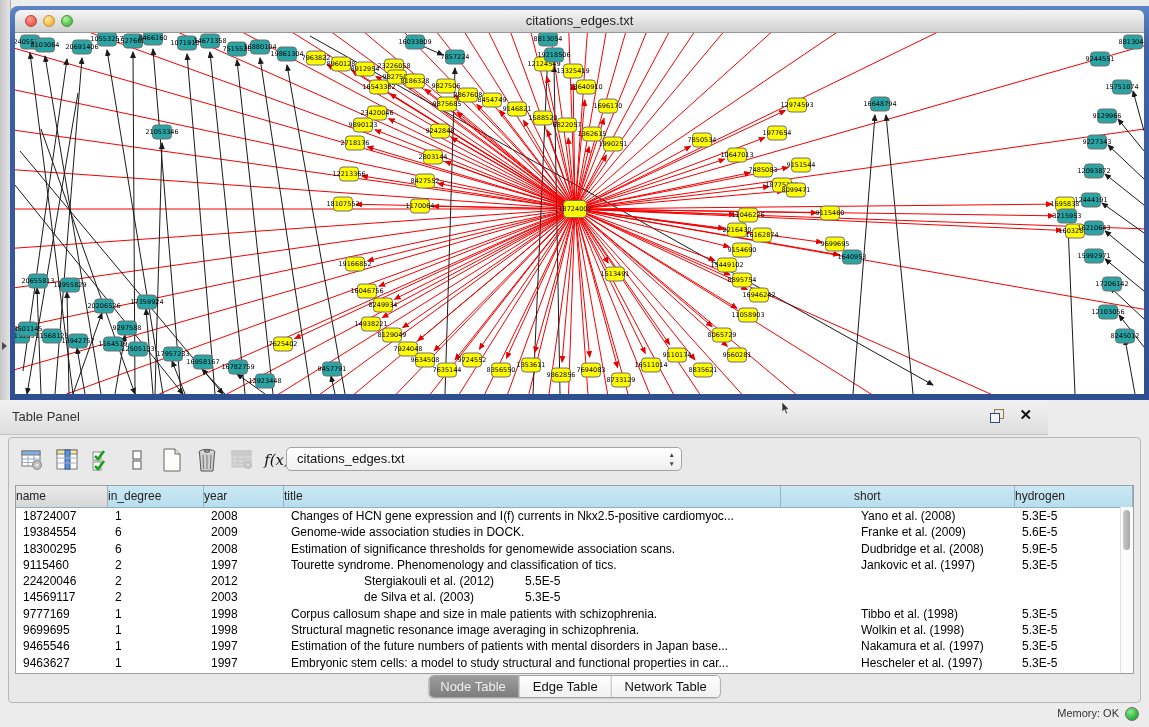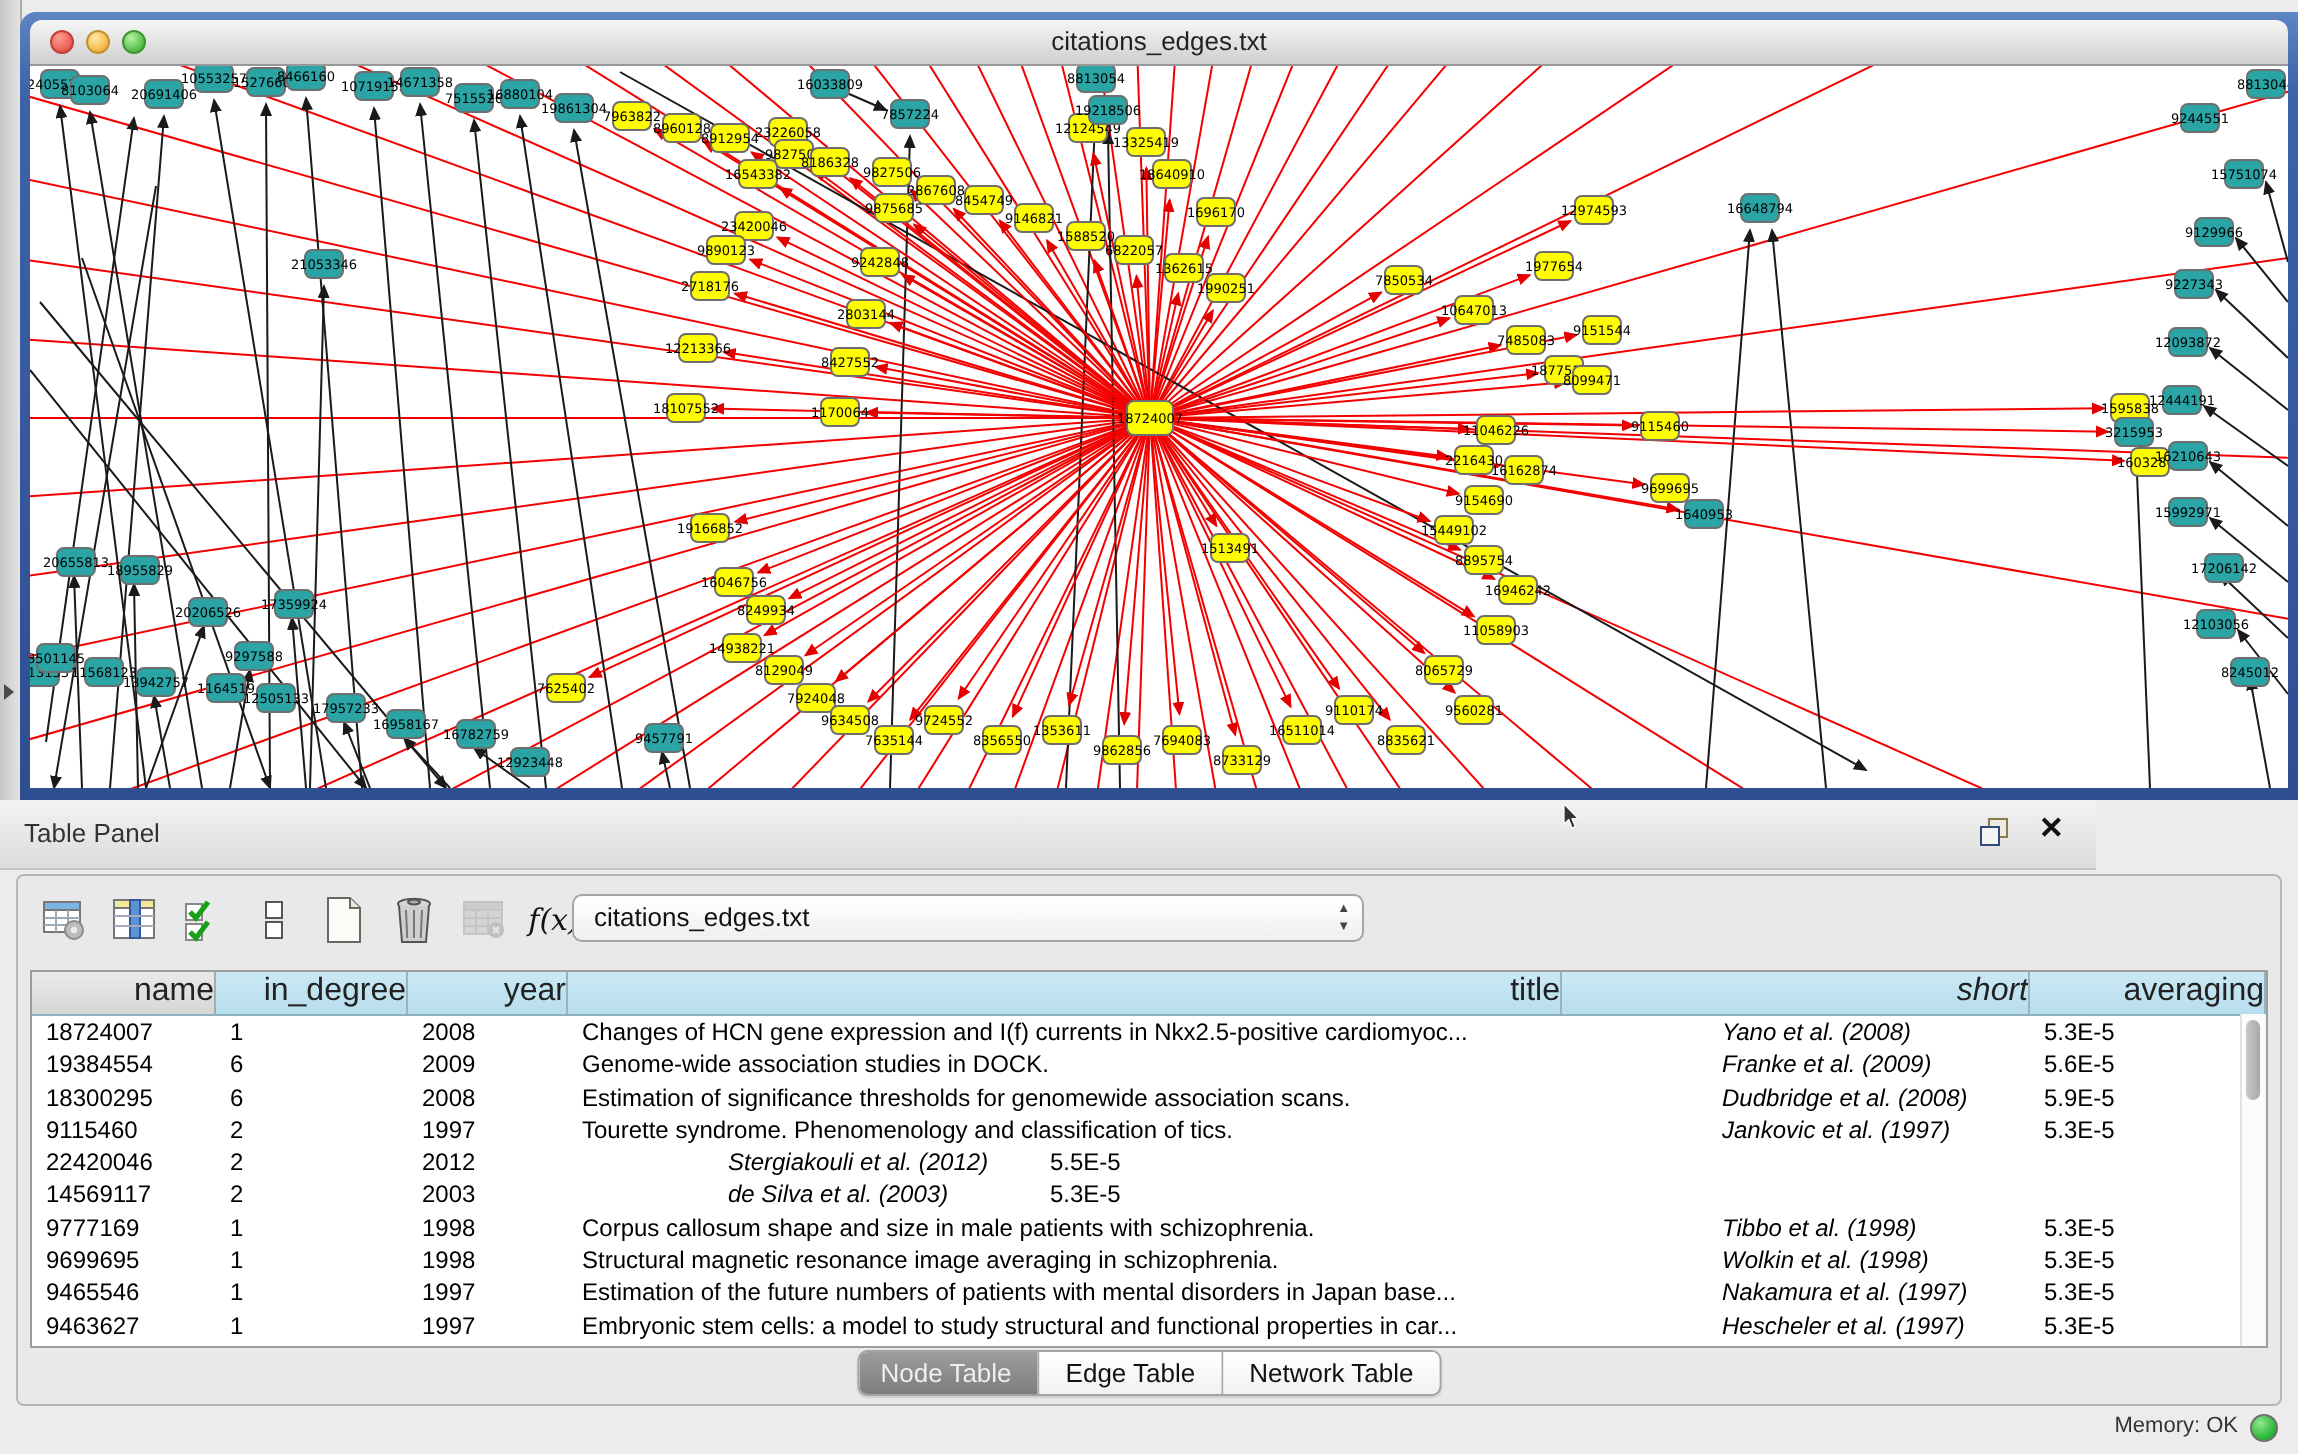--- a/index.html
+++ b/index.html
@@ -47,27 +47,27 @@
   .fx{font-family:"DejaVu Serif",serif;font-style:italic;font-size:15px;color:#111;}
   .dropdown{position:absolute;left:277px;top:9px;width:396px;height:24px;box-sizing:border-box;
     border:1px solid #A5A5A5;border-radius:5px;background:linear-gradient(#FFFFFF,#EFEFEF);
     font-size:13px;color:#111;line-height:22px;padding-left:10px;}
   .dd-arrows{position:absolute;right:6px;top:2px;font-size:6.5px;line-height:9px;color:#444;text-align:center;}
 
   
   .table-wrap{position:absolute;left:6px;top:47px;width:1119px;height:189px;box-sizing:border-box;
     background:#FFF;border:1px solid #9E9E9E;overflow:hidden;}
   .thead{display:flex;height:21px;background:linear-gradient(#CBE8F4,#B7DEEE);border-bottom:1px solid #8FB0BE;}
-  .th{box-sizing:border-box;border-right:1px solid #96B4C3;font-size:16px;color:#222;
-      text-align:right;line-height:20px;overflow:hidden;white-space:nowrap;}
+  .th{box-sizing:border-box;border-right:1px solid #96B4C3;font-size:12px;color:#222;
+      text-align:left;line-height:20px;overflow:hidden;white-space:nowrap;}
   .th.name-col{background:linear-gradient(#EAEAEA,#D6D6D6);border-right:1px solid #ABABAB;}
   .trow{display:flex;height:16.3px;}
   .cell{box-sizing:border-box;font-size:12px;color:#000;line-height:16px;
         padding-left:7px;overflow:hidden;white-space:nowrap;}
-  .c0{width:92px;}.c1{width:96px;}.c2{width:80px;}.c3{width:497px;}.c4{width:73px;margin-top:34px;}.c5{width:161px;font-style:italic;}.c6{flex:1;}
+  .c0{width:92px;}.c1{width:96px;}.c2{width:80px;}.c3{width:497px;}.c4{width:73px;margin-top:34px;}.c5{width:161px;}.c6{flex:1;}
   .vscroll{position:absolute;right:0;top:21px;bottom:0;width:12px;background:#FBFBFB;border-left:1px solid #E2E2E2;}
   .vthumb{position:absolute;left:2px;top:3px;width:7px;height:40px;border-radius:4px;
     background:linear-gradient(90deg,#C9C9C9,#A8A8A8);}
 
   
   .tabs{position:absolute;left:50%;transform:translateX(-50%);top:237px;height:21px;display:flex;
     border:1px solid #A3A3A3;border-radius:5px;overflow:hidden;background:#FDFDFD;
     box-shadow:0 1px 1px rgba(0,0,0,0.12);}
   .tab{padding:0 13px;line-height:21px;font-size:13px;color:#111;border-right:1px solid #ABABAB;
     background:linear-gradient(#FFFFFF,#F1F1F1);}
@@ -600,21 +600,21 @@
   </div>
 
   <div class="table-wrap">
     <div class="thead">
         <div class="th c0 name-col">name</div>
         <div class="th c1">in_degree</div>
         <div class="th c2">year</div>
         <div class="th c3">title</div>
         <div class="th c4">△ out_de...</div>
         <div class="th c5">short</div>
-        <div class="th c6">averaging</div>
+        <div class="th c6">hydrogen</div>
       </div>
     <div>
         <div class="trow">
           <div class="cell c0">18724007</div>
           <div class="cell c1">1</div>
           <div class="cell c2">2008</div>
           <div class="cell c3">Changes of HCN gene expression and I(f) currents in Nkx2.5-positive cardiomyoc...</div>
           <div class="cell c4">49</div>
           <div class="cell c5">Yano et al. (2008)</div>
           <div class="cell c6">5.3E-5</div>

